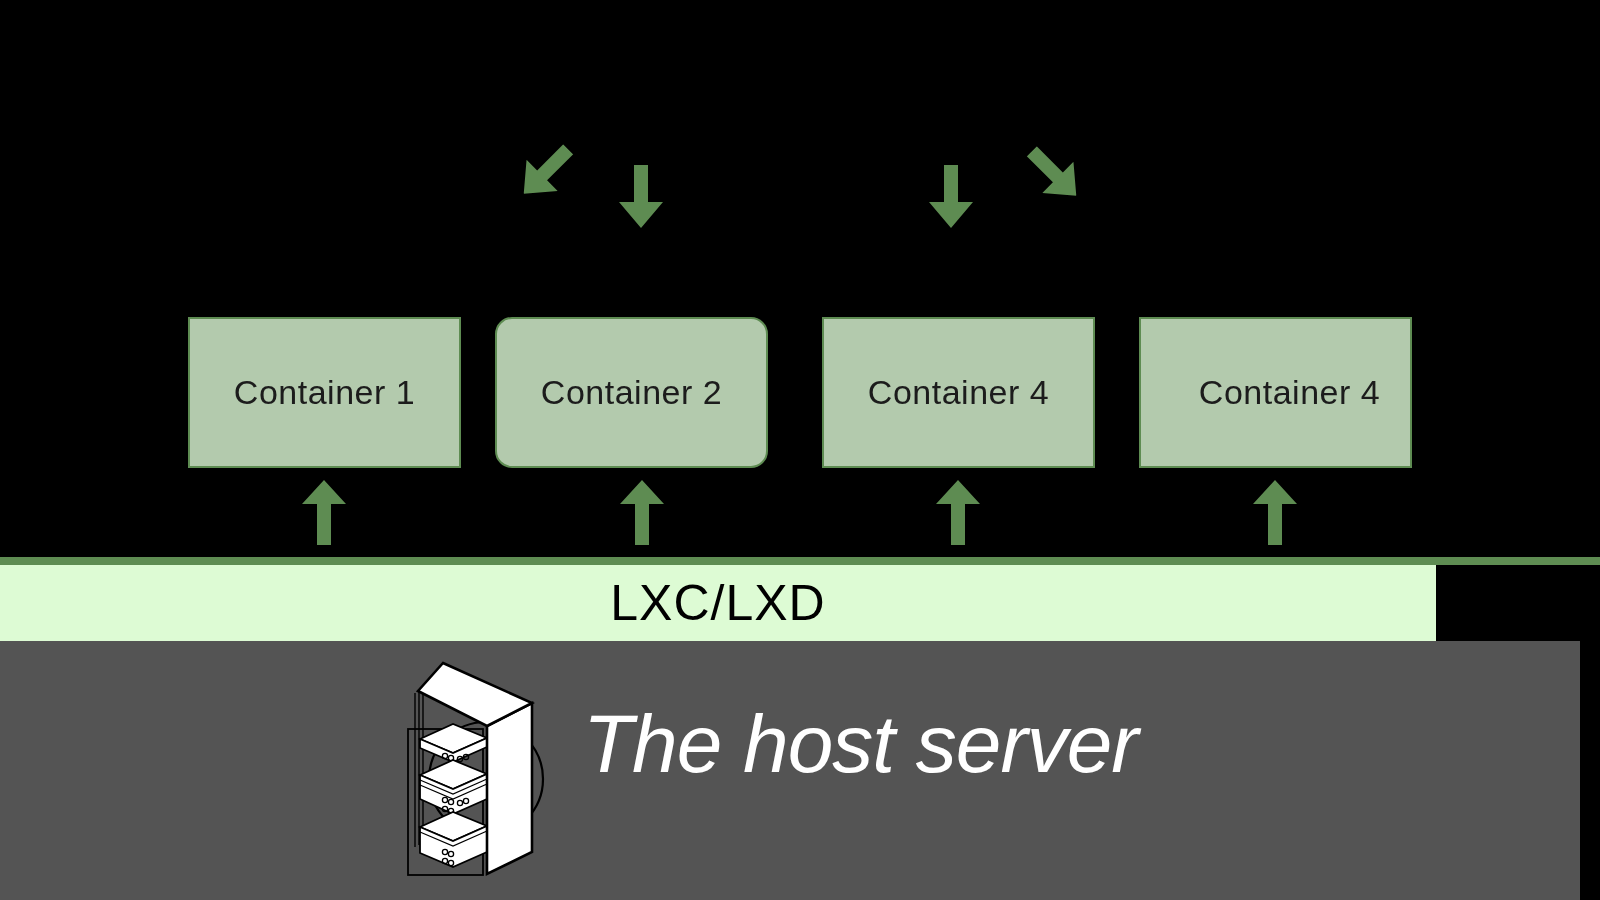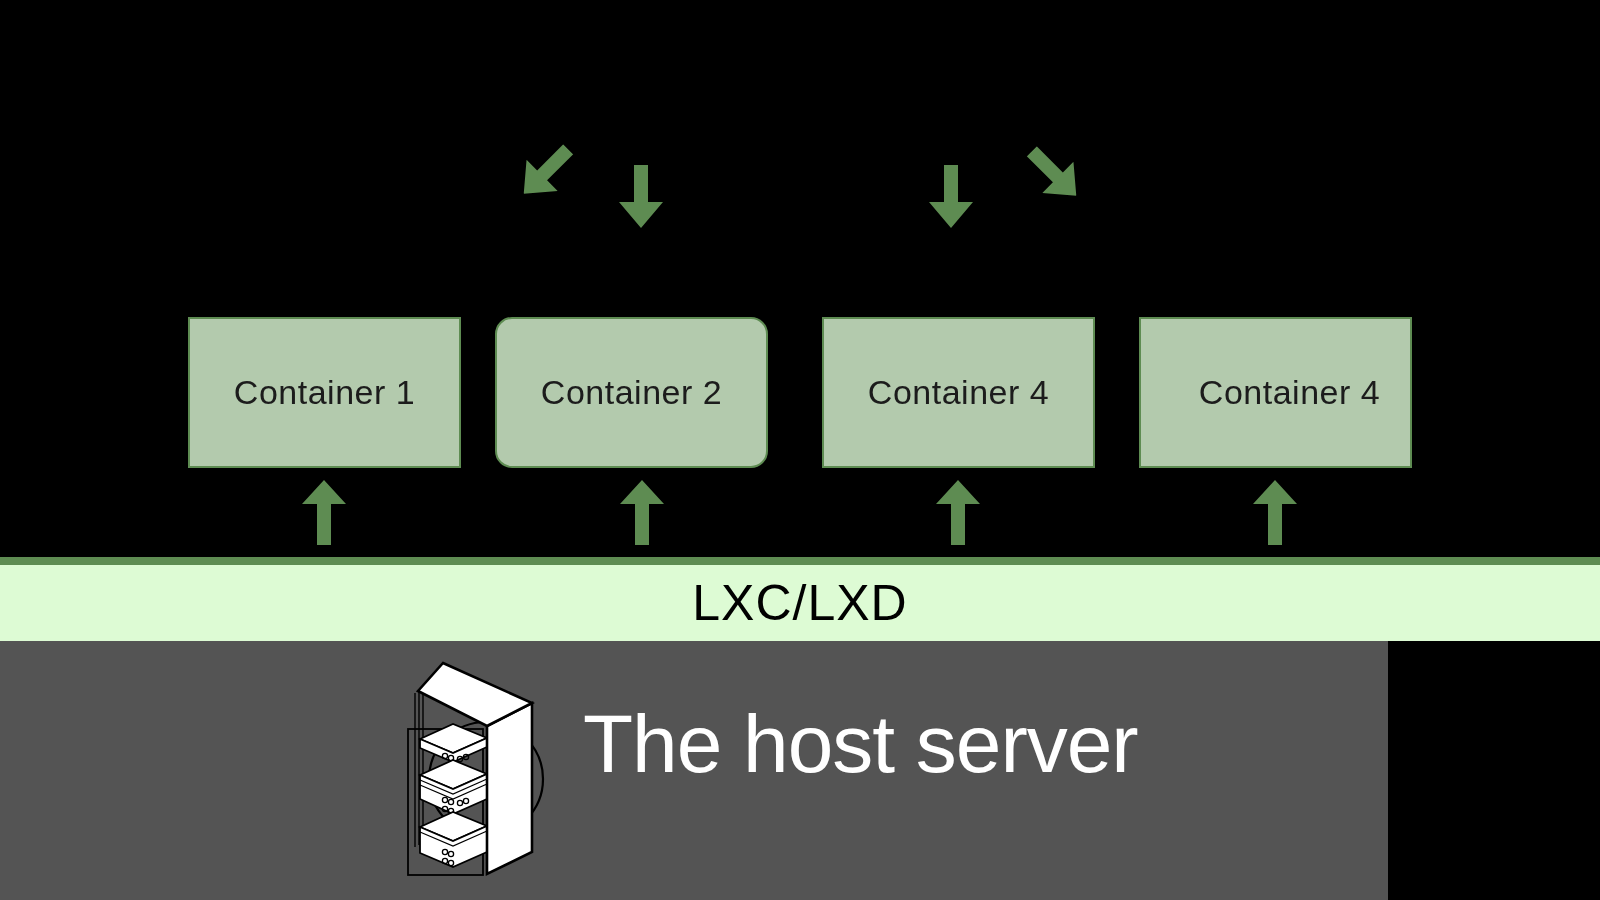--- a/index.html
+++ b/index.html
@@ -49,31 +49,32 @@
   .container-box.c1{left:188px;}
   .container-box.c2{left:495px;border-radius:17px;}
   .container-box.c3{left:822px;}
   .container-box.c4{left:1139px;padding-left:28px;}
   
   .lxd-strip{
     position:absolute;left:0;top:557px;width:1600px;height:8px;
     background:var(--bar-strip);
   }
   .lxd-bar{
-    position:absolute;left:0;top:565px;width:1600px;height:76px;
+    position:absolute;left:0;top:565px;width:1436px;height:76px;
     background:var(--bar-fill);
     display:flex;align-items:center;justify-content:center;
   }
   .lxd-bar .label{
     font-size:50px;color:var(--bar-text);letter-spacing:1px;
   }
   
   .host-section{
-    position:absolute;left:0;top:641px;width:1388px;height:259px;
+    position:absolute;left:0;top:641px;width:1580px;height:259px;
     background:var(--host-bg);
+    font-style:italic;
   }
   .server-icon{position:absolute;left:390px;top:0px;width:160px;height:240px;}
   .host-title{
     position:absolute;left:583px;top:62px;
     font-size:82px;font-weight:500;line-height:1;
     letter-spacing:-1px;color:var(--host-text);white-space:nowrap;
   }
   .host-subtitle{
     position:absolute;left:585px;top:150px;
     font-size:29px;font-weight:400;line-height:1.15;

